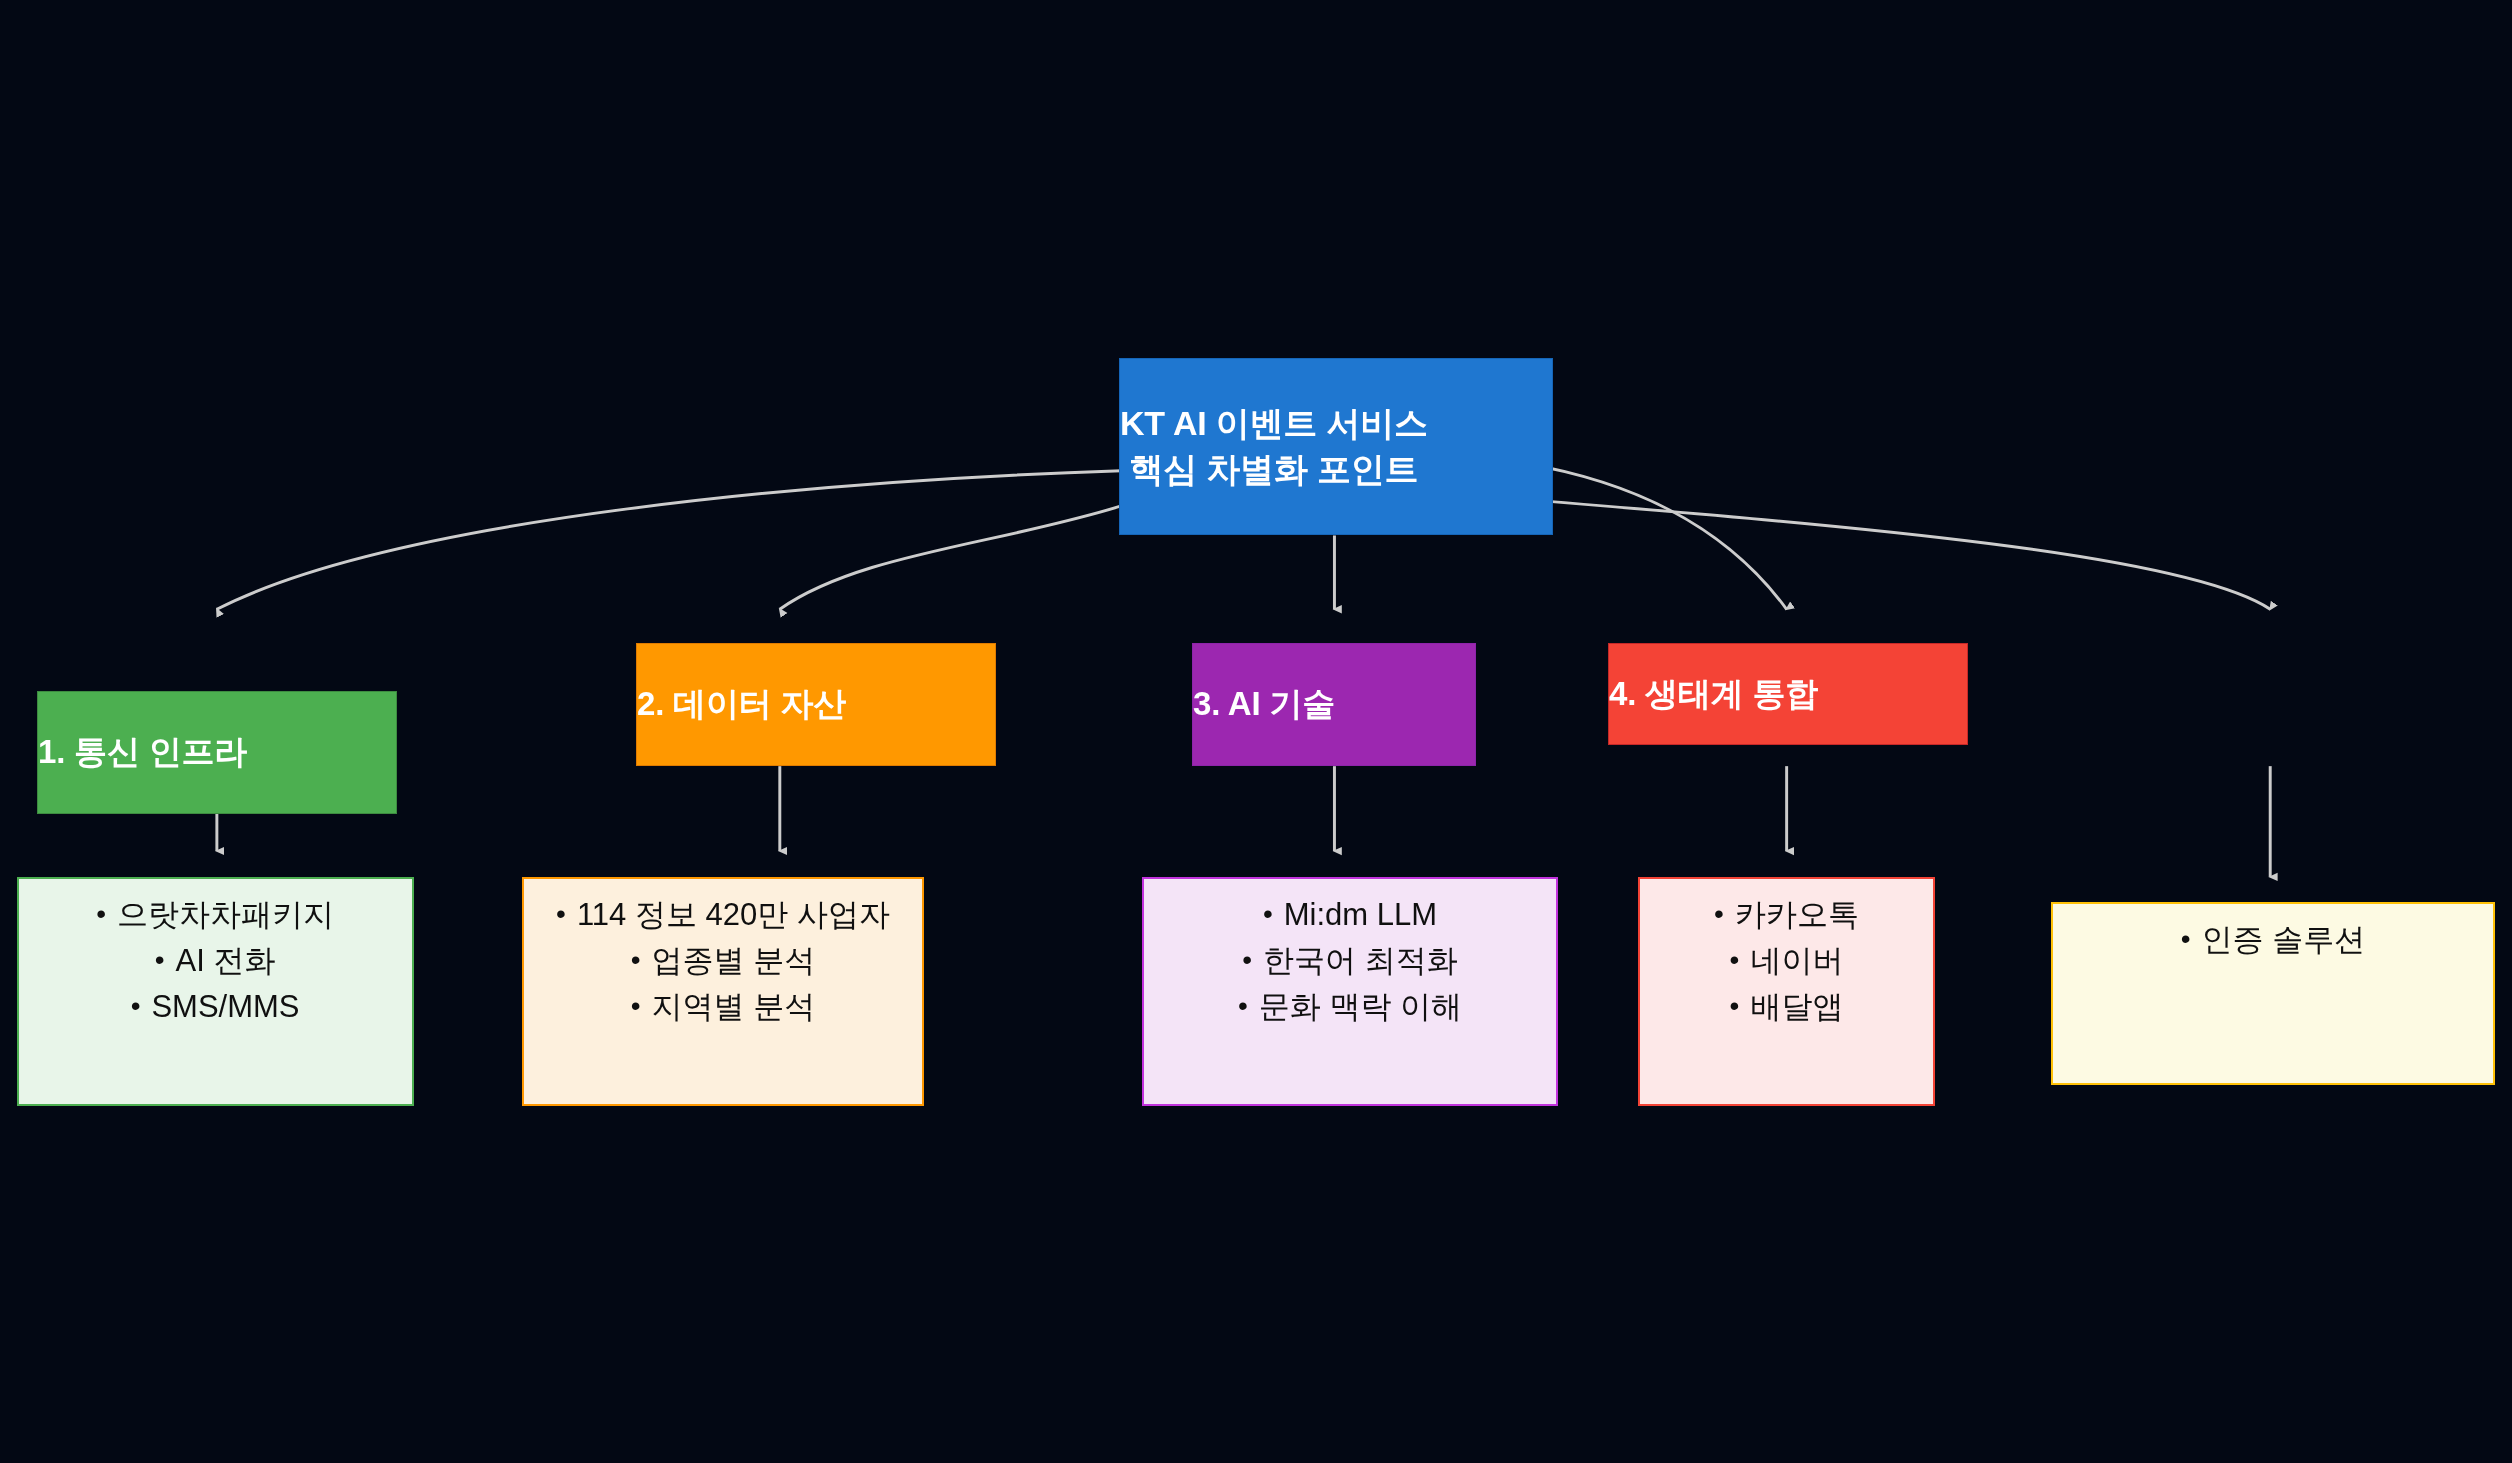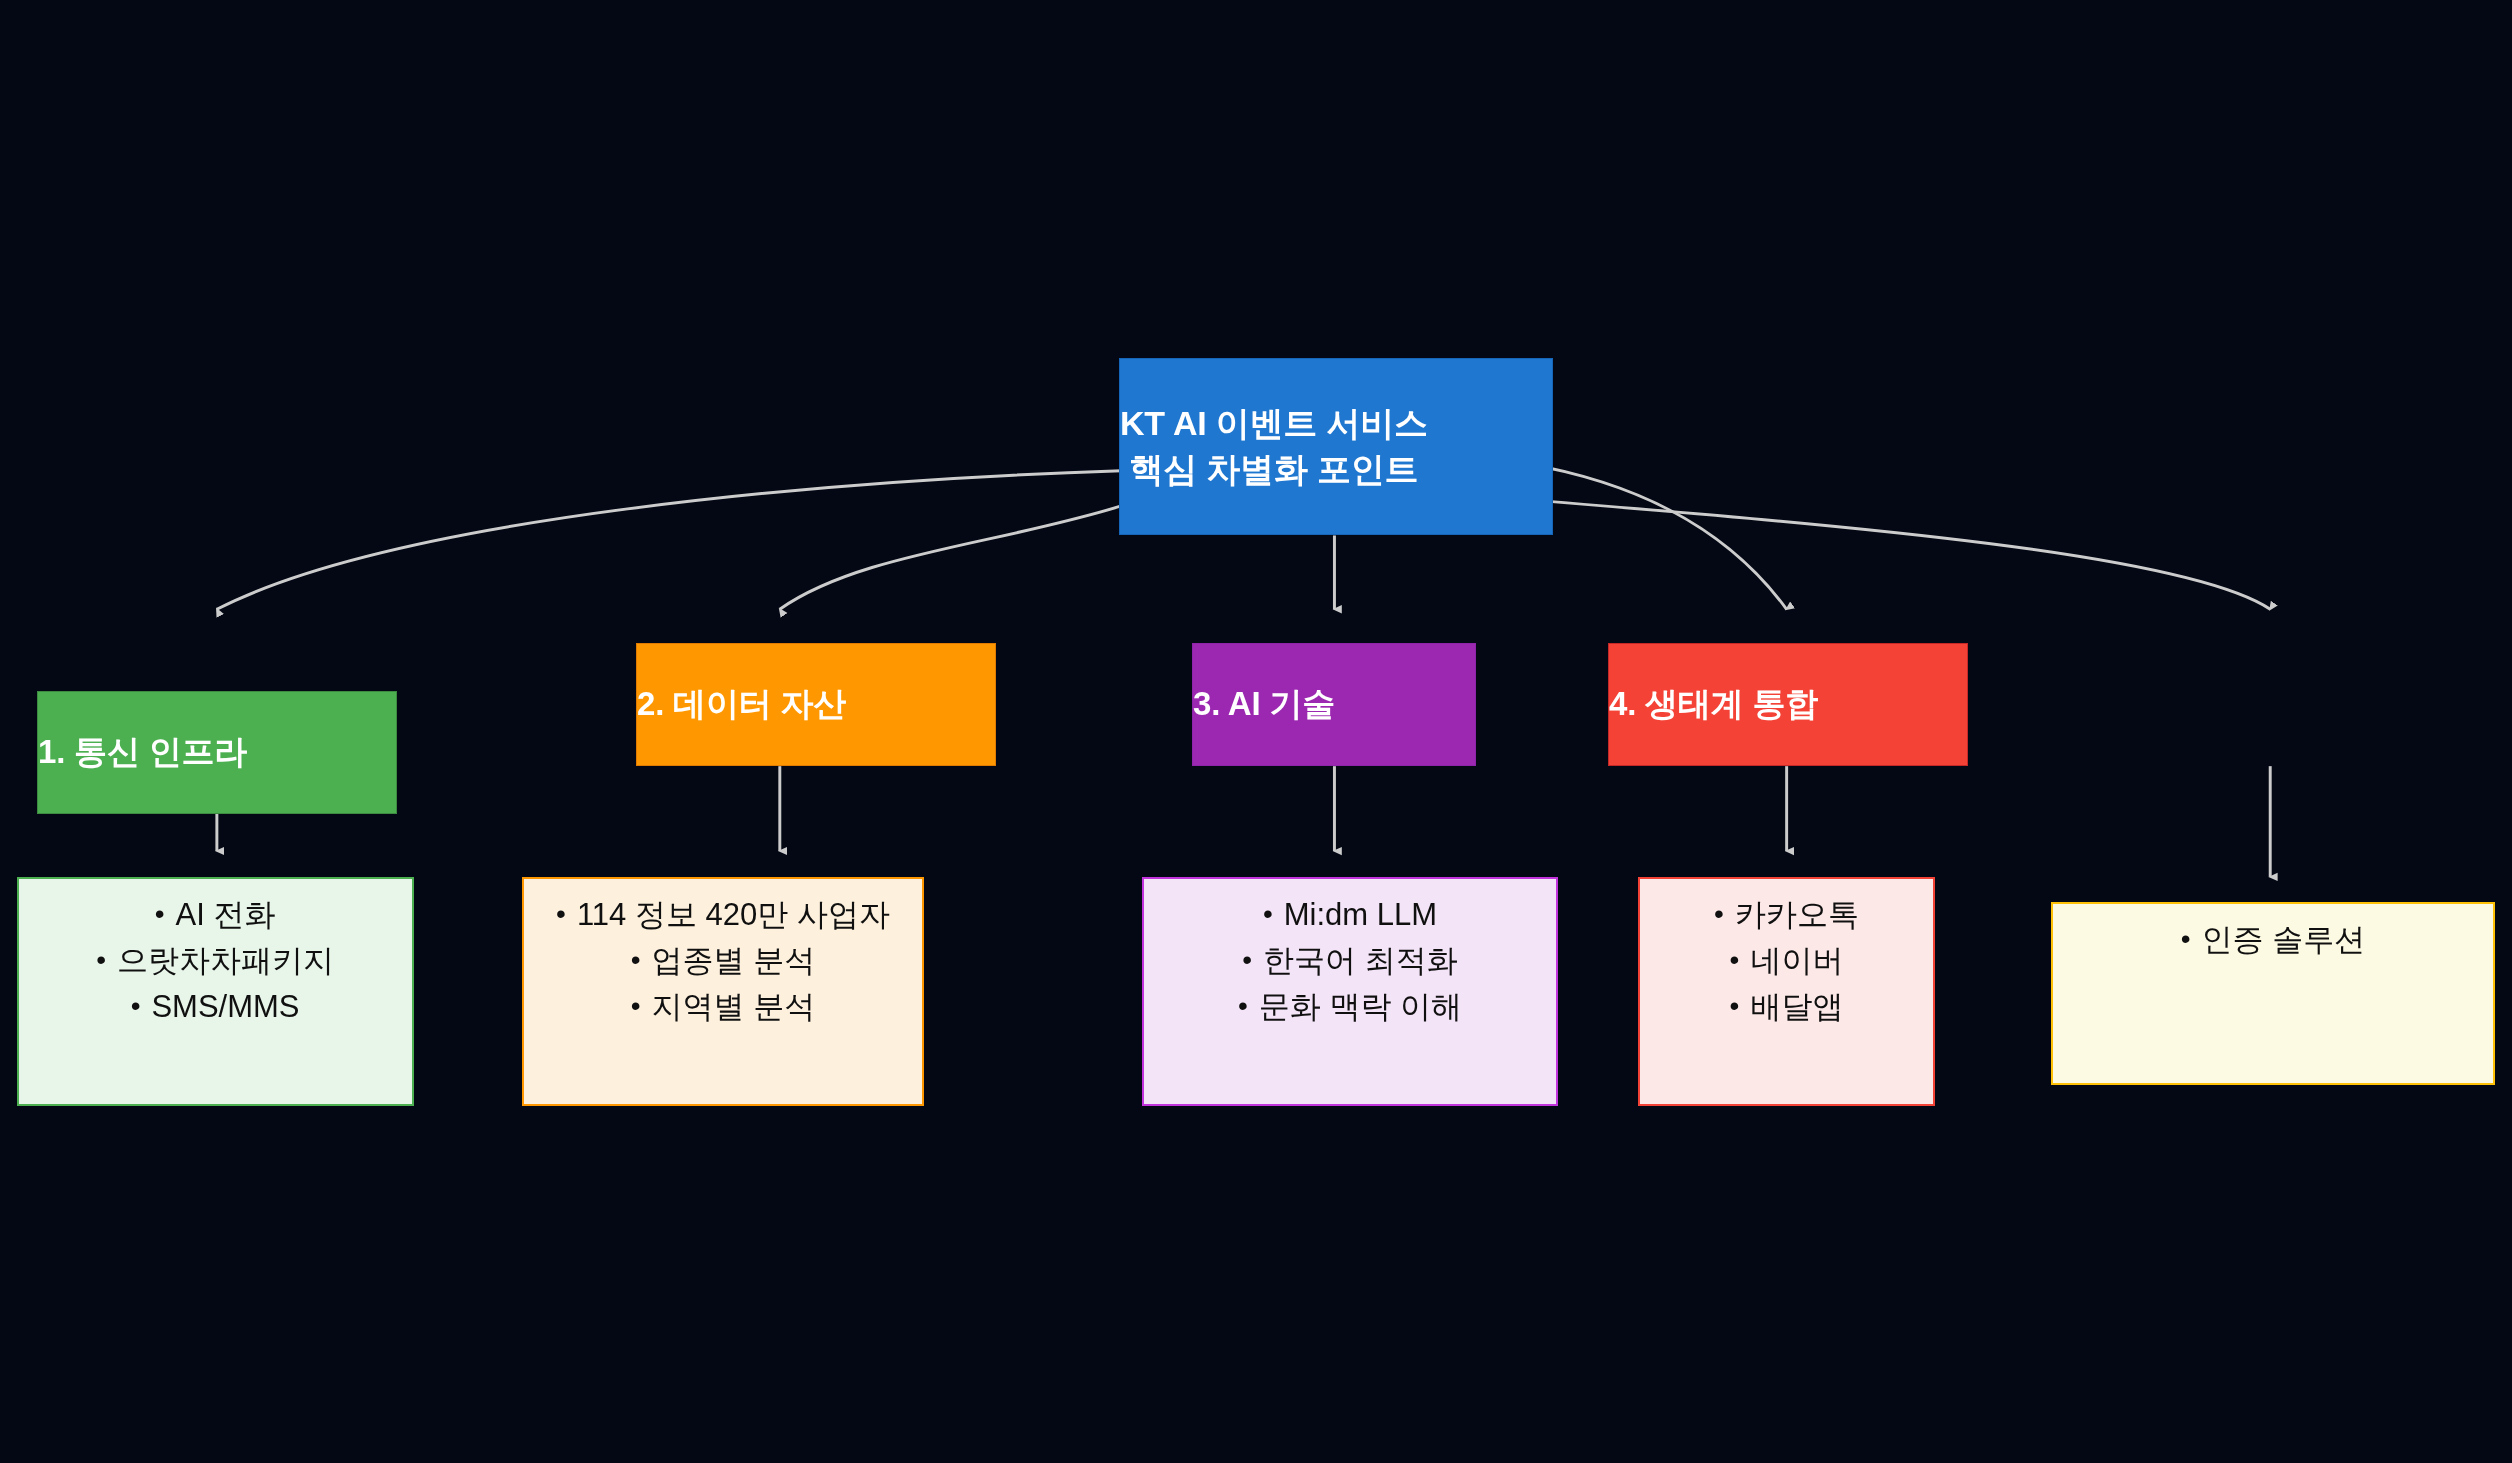--- a/index.html
+++ b/index.html
@@ -111,22 +111,22 @@
       <span class="root-line">KT AI 이벤트 서비스</span>
       <span class="root-line">핵심 차별화 포인트</span>
     </div>
   </div>
 
   <div class="node node-branch" style="left:37px; top:643px; width:360px; height:123px; background:#4caf50; border:1.8px solid #3d8b40;margin-top:48px;">
     <span>1. 통신 인프라</span>
   </div>
   <div class="node node-leaf" style="left:16.6px; top:877px; width:397px; height:229px; background:#e8f5e9; border:2.8px solid #4caf50;">
     <ul class="leaf-list">
+      <li>으랏차차패키지</li>
       <li>AI 전화</li>
-      <li>으랏차차패키지</li>
       <li>SMS/MMS</li>
     </ul>
   </div>
 
   <div class="node node-branch" style="left:636px; top:643px; width:360px; height:123px; background:#ff9800; border:1.8px solid #e07b00;">
     <span>2. 데이터 자산</span>
   </div>
   <div class="node node-leaf" style="left:522px; top:877px; width:402px; height:229px; background:#fdf0dd; border:2.8px solid #ff9800;">
     <ul class="leaf-list">
       <li>114 정보 420만 사업자</li>
@@ -139,21 +139,21 @@
     <span>3. AI 기술</span>
   </div>
   <div class="node node-leaf" style="left:1142px; top:877px; width:416px; height:229px; background:#f4e4f7; border:2.8px solid #c233dd;">
     <ul class="leaf-list">
       <li>Mi:dm LLM</li>
       <li>한국어 최적화</li>
       <li>문화 맥락 이해</li>
     </ul>
   </div>
 
-  <div class="node node-branch" style="left:1608px; top:643px; width:360px; height:123px; background:#f44336; border:1.8px solid #c62828;">
+  <div class="node node-branch" style="left:1608px; top:643px; width:360px; height:102px; background:#f44336; border:1.8px solid #c62828;">
     <span>4. 생태계 통합</span>
   </div>
   <div class="node node-leaf" style="left:1638px; top:877px; width:297px; height:229px; background:#fde8e8; border:2.8px solid #f44336;">
     <ul class="leaf-list">
       <li>카카오톡</li>
       <li>네이버</li>
       <li>배달앱</li>
     </ul>
   </div>
 

